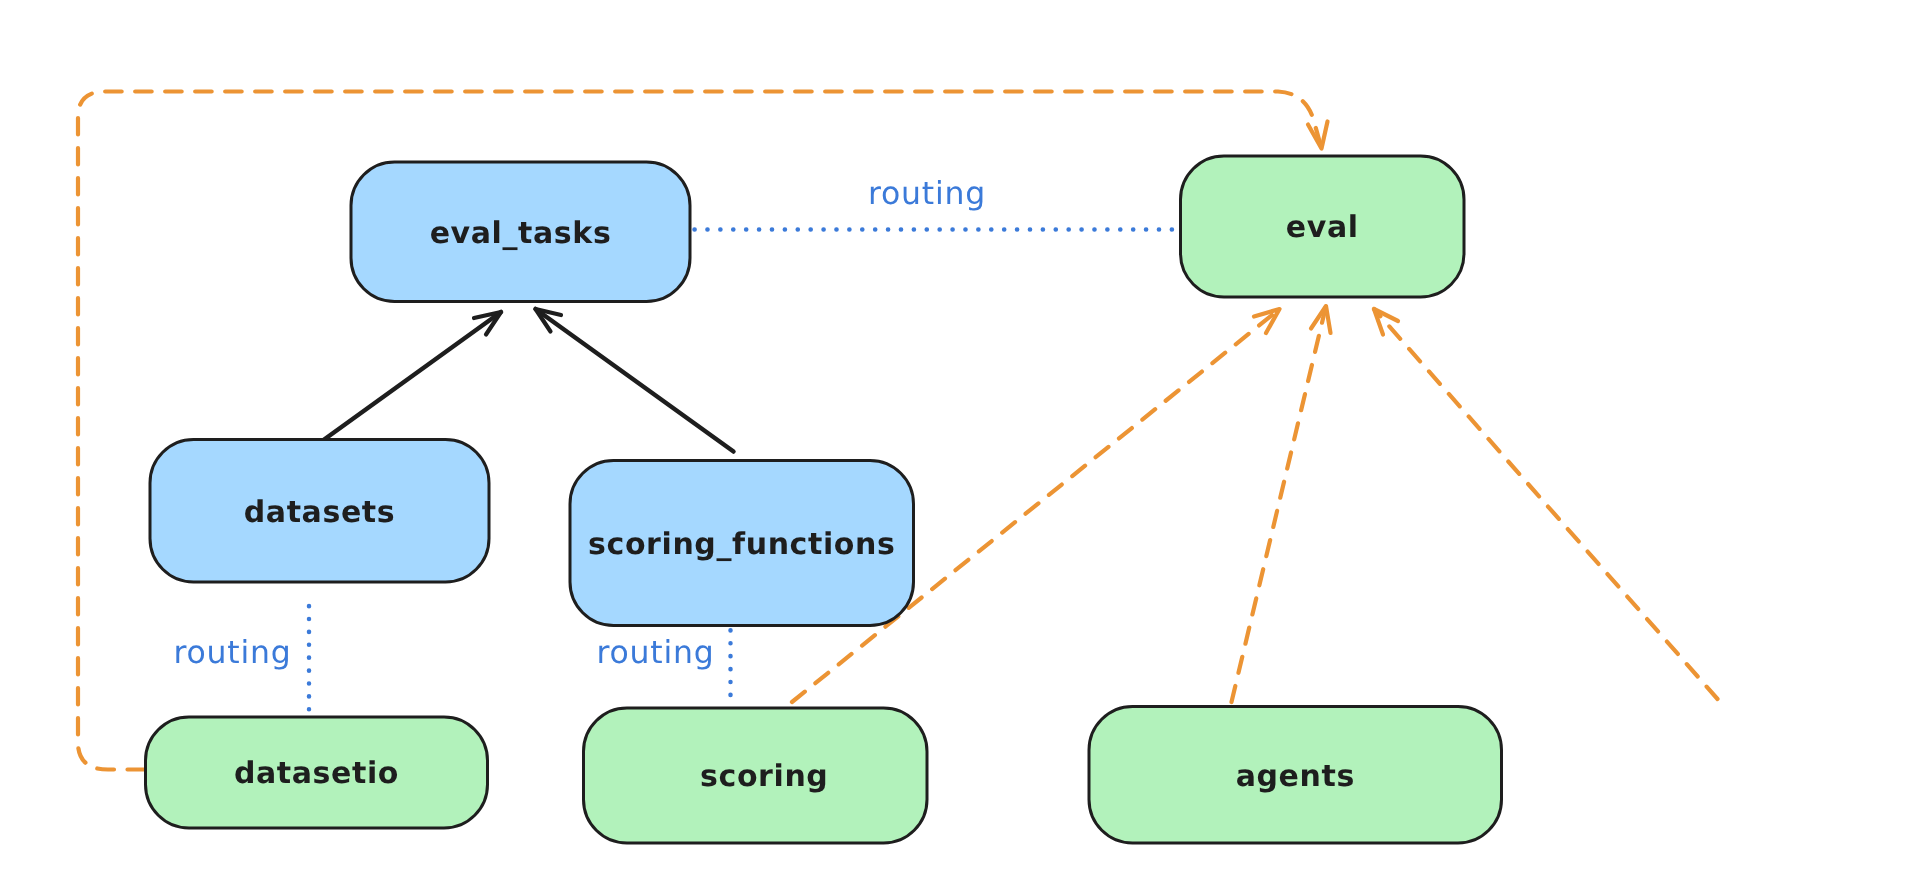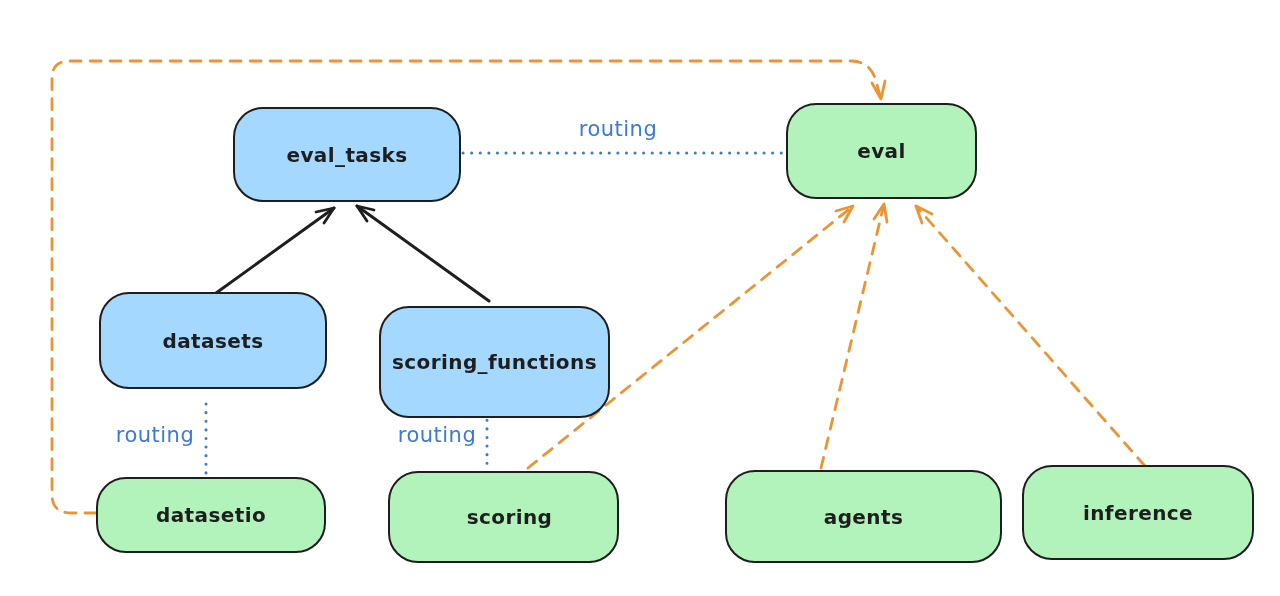--- a/index.html
+++ b/index.html
@@ -101,21 +101,18 @@
   </div>
   <div class="node green" style="left:96px; top:477px; width:230px; height:76px;">
     <span>datasetio</span>
   </div>
   <div class="node green" style="left:388px; top:471px; width:231px; height:92px;padding-left:12px;">
     <span>scoring</span>
   </div>
   <div class="node green" style="left:710px; top:470px; width:277px; height:93px;margin-left:15px;">
     <span>agents</span>
   </div>
-  <div class="node green" style="left:1022px; top:465px; width:232px; height:95px;">
-    <span>inference</span>
-  </div>
 
   <div class="edge-label" style="left:563px; top:117px;">routing</div>
   <div class="edge-label" style="left:100px; top:423px;">routing</div>
   <div class="edge-label" style="left:382px; top:423px;">routing</div>
 
 </div>
 
 </body></html>

